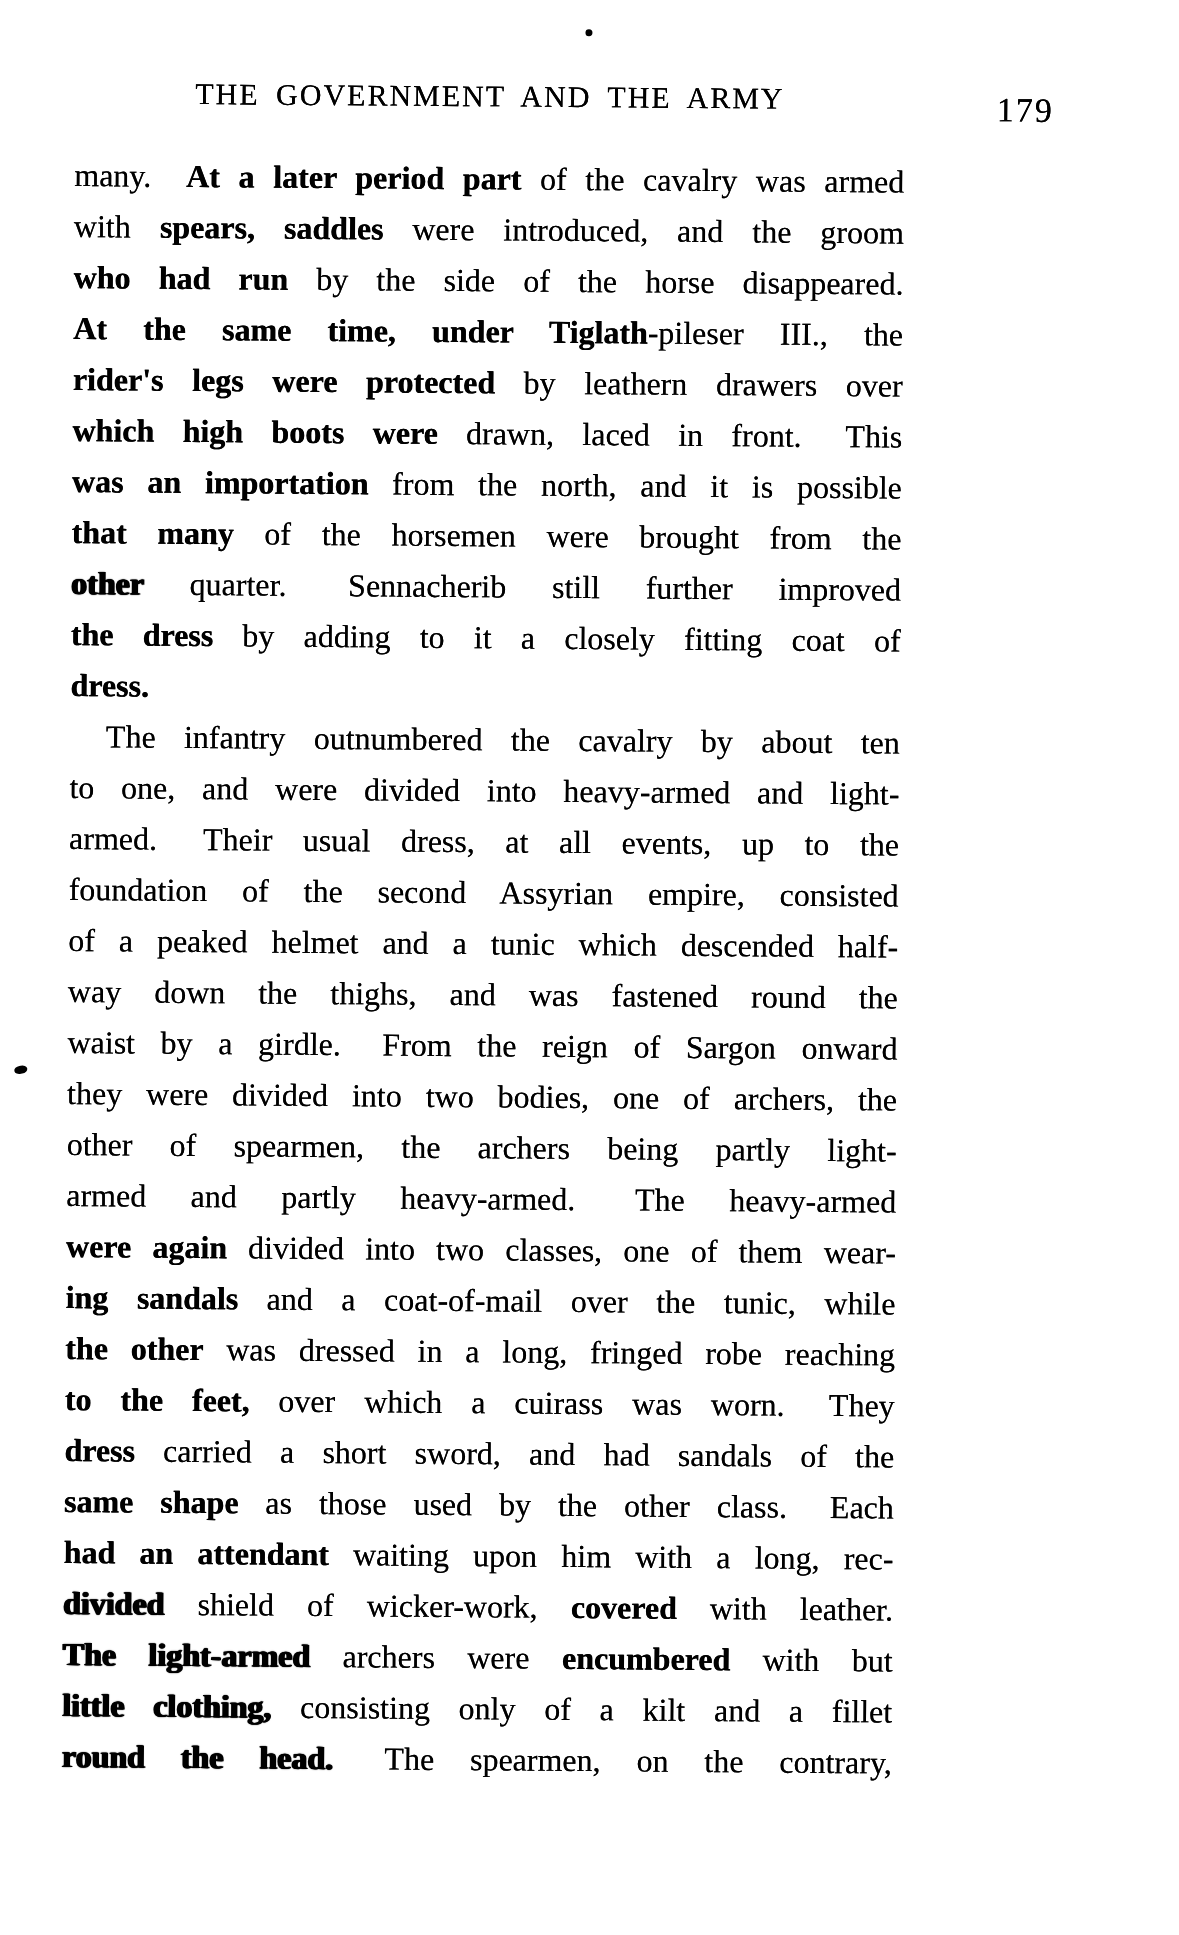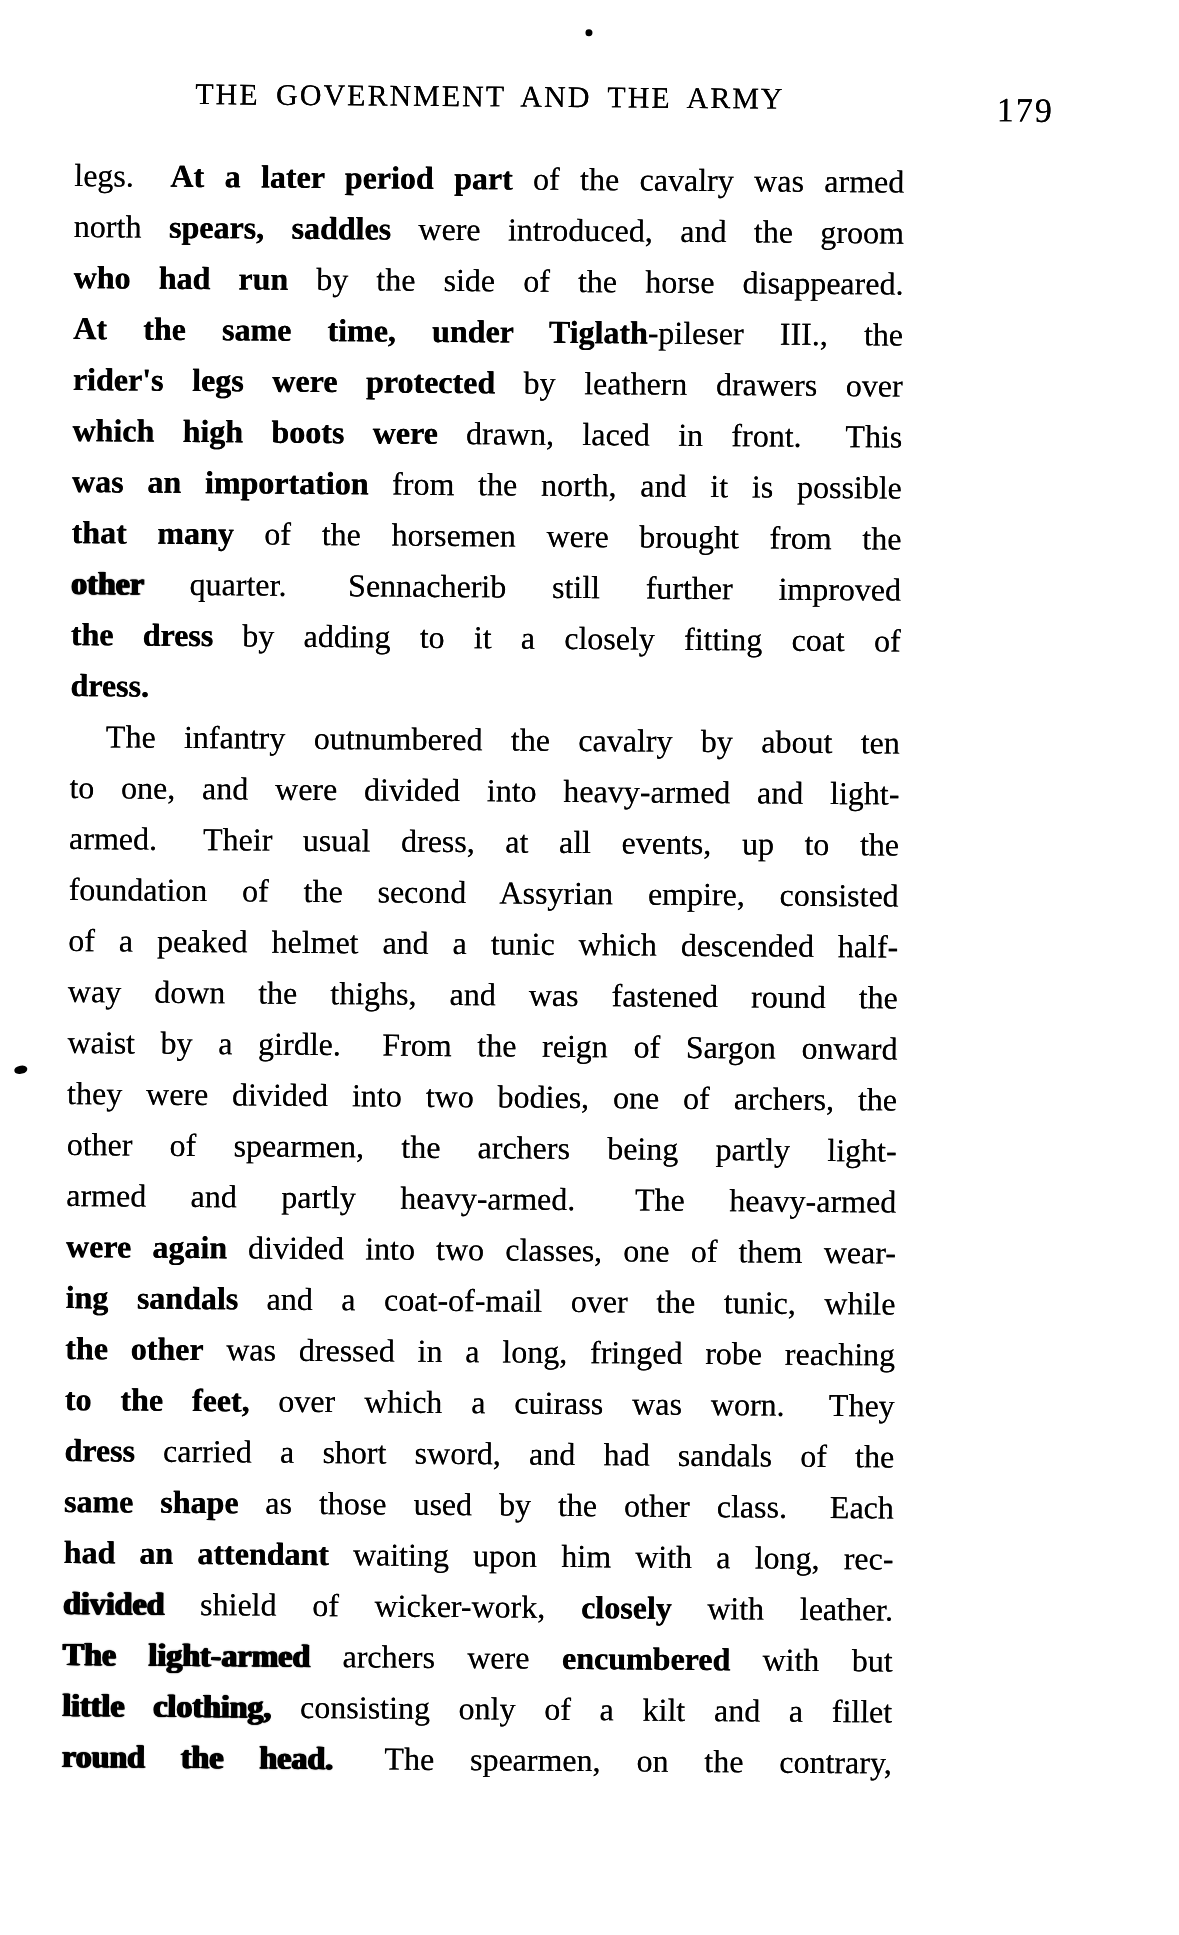--- a/index.html
+++ b/index.html
@@ -89,22 +89,22 @@
 
 <div id="page">
   <div id="page-content">
 
     <div id="running-header">THE GOVERNMENT AND THE ARMY</div>
 
     <div id="page-number">179</div>
 
     <div id="body-text">
         <div class="para">
-          <div class="line"><span class="seg-n">legs.  </span><span class="seg-b">At a later period part</span><span class="seg-n"> of the cavalry was armed</span></div>
-          <div class="line"><span class="seg-n">north </span><span class="seg-b">spears, saddles</span><span class="seg-n"> were introduced, and the groom</span></div>
+          <div class="line"><span class="seg-n">many.  </span><span class="seg-b">At a later period part</span><span class="seg-n"> of the cavalry was armed</span></div>
+          <div class="line"><span class="seg-n">with </span><span class="seg-b">spears, saddles</span><span class="seg-n"> were introduced, and the groom</span></div>
           <div class="line"><span class="seg-b">who had run</span><span class="seg-n"> by the side of the horse disappeared.</span></div>
           <div class="line"><span class="seg-b">At the same time, under Tiglath</span><span class="seg-n">-pileser III., the</span></div>
           <div class="line"><span class="seg-b">rider's legs were protected</span><span class="seg-n"> by leathern drawers over</span></div>
           <div class="line"><span class="seg-b">which high boots were</span><span class="seg-n"> drawn, laced in front.  This</span></div>
           <div class="line"><span class="seg-b">was an importation</span><span class="seg-n"> from the north, and it is possible</span></div>
           <div class="line"><span class="seg-b">that many</span><span class="seg-n"> of the horsemen were brought from the</span></div>
           <div class="line"><span class="seg-h">other</span><span class="seg-n"> quarter.  Sennacherib still further improved</span></div>
           <div class="line"><span class="seg-b">the dress</span><span class="seg-n"> by adding to it a closely fitting coat of</span></div>
           <div class="line noj"><span class="seg-b">dress.</span></div>
         </div>
@@ -119,21 +119,21 @@
           <div class="line"><span class="seg-n">they were divided into two bodies, one of archers, the</span></div>
           <div class="line"><span class="seg-n">other of spearmen, the archers being partly light-</span></div>
           <div class="line"><span class="seg-n">armed and partly heavy-armed.  The heavy-armed</span></div>
           <div class="line"><span class="seg-b">were again</span><span class="seg-n"> divided into two classes, one of them wear-</span></div>
           <div class="line"><span class="seg-b">ing sandals</span><span class="seg-n"> and a coat-of-mail over the tunic, while</span></div>
           <div class="line"><span class="seg-b">the other</span><span class="seg-n"> was dressed in a long, fringed robe reaching</span></div>
           <div class="line"><span class="seg-b">to the feet,</span><span class="seg-n"> over which a cuirass was worn.  They</span></div>
           <div class="line"><span class="seg-b">dress</span><span class="seg-n"> carried a short sword, and had sandals of the</span></div>
           <div class="line"><span class="seg-b">same shape</span><span class="seg-n"> as those used by the other class.  Each</span></div>
           <div class="line"><span class="seg-b">had an attendant</span><span class="seg-n"> waiting upon him with a long, rec-</span></div>
-          <div class="line"><span class="seg-h">divided</span><span class="seg-n"> shield of wicker-work, </span><span class="seg-b">closely</span><span class="seg-n"> with leather.</span></div>
+          <div class="line"><span class="seg-h">divided</span><span class="seg-n"> shield of wicker-work, </span><span class="seg-b">covered</span><span class="seg-n"> with leather.</span></div>
           <div class="line"><span class="seg-h">The light-armed</span><span class="seg-n"> archers were </span><span class="seg-b">encumbered</span><span class="seg-n"> with but</span></div>
           <div class="line"><span class="seg-h">little clothing,</span><span class="seg-n"> consisting only of a kilt and a fillet</span></div>
           <div class="line"><span class="seg-h">round the head.</span><span class="seg-n">  The spearmen, on the contrary,</span></div>
         </div>
       </div>
 
     <div id="speck-top" class="speck"></div>
     <div id="speck-left" class="speck"></div>
 
   </div>

